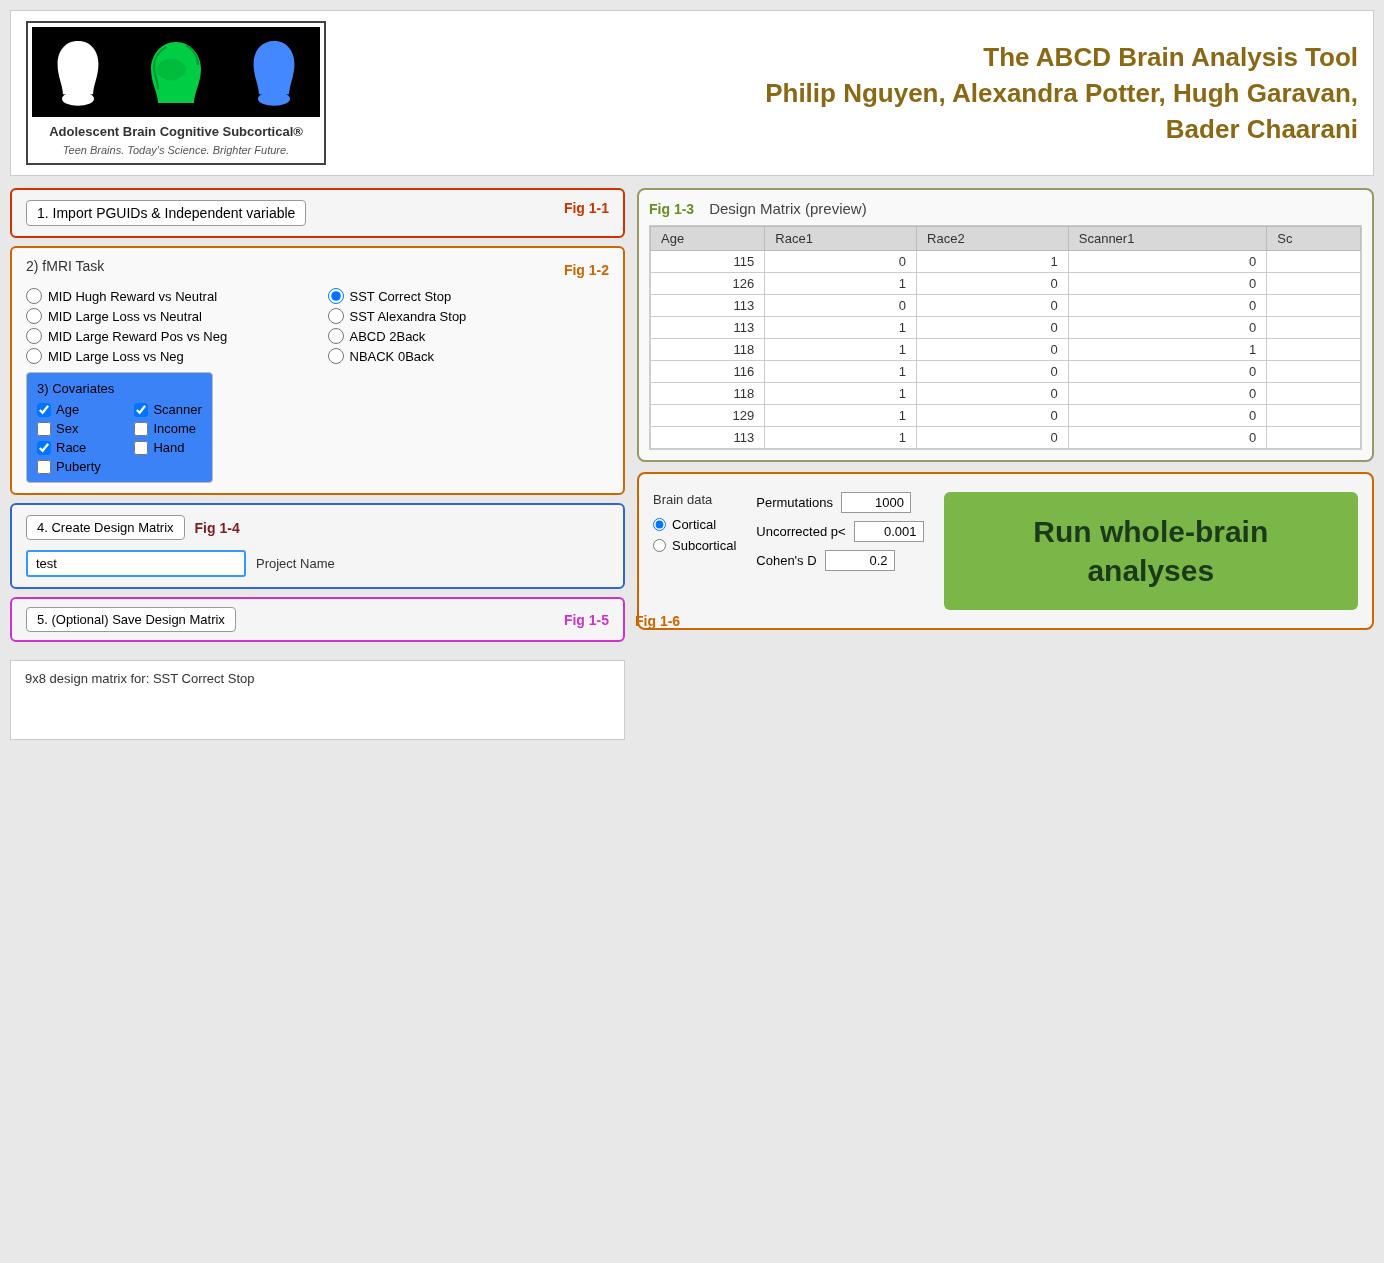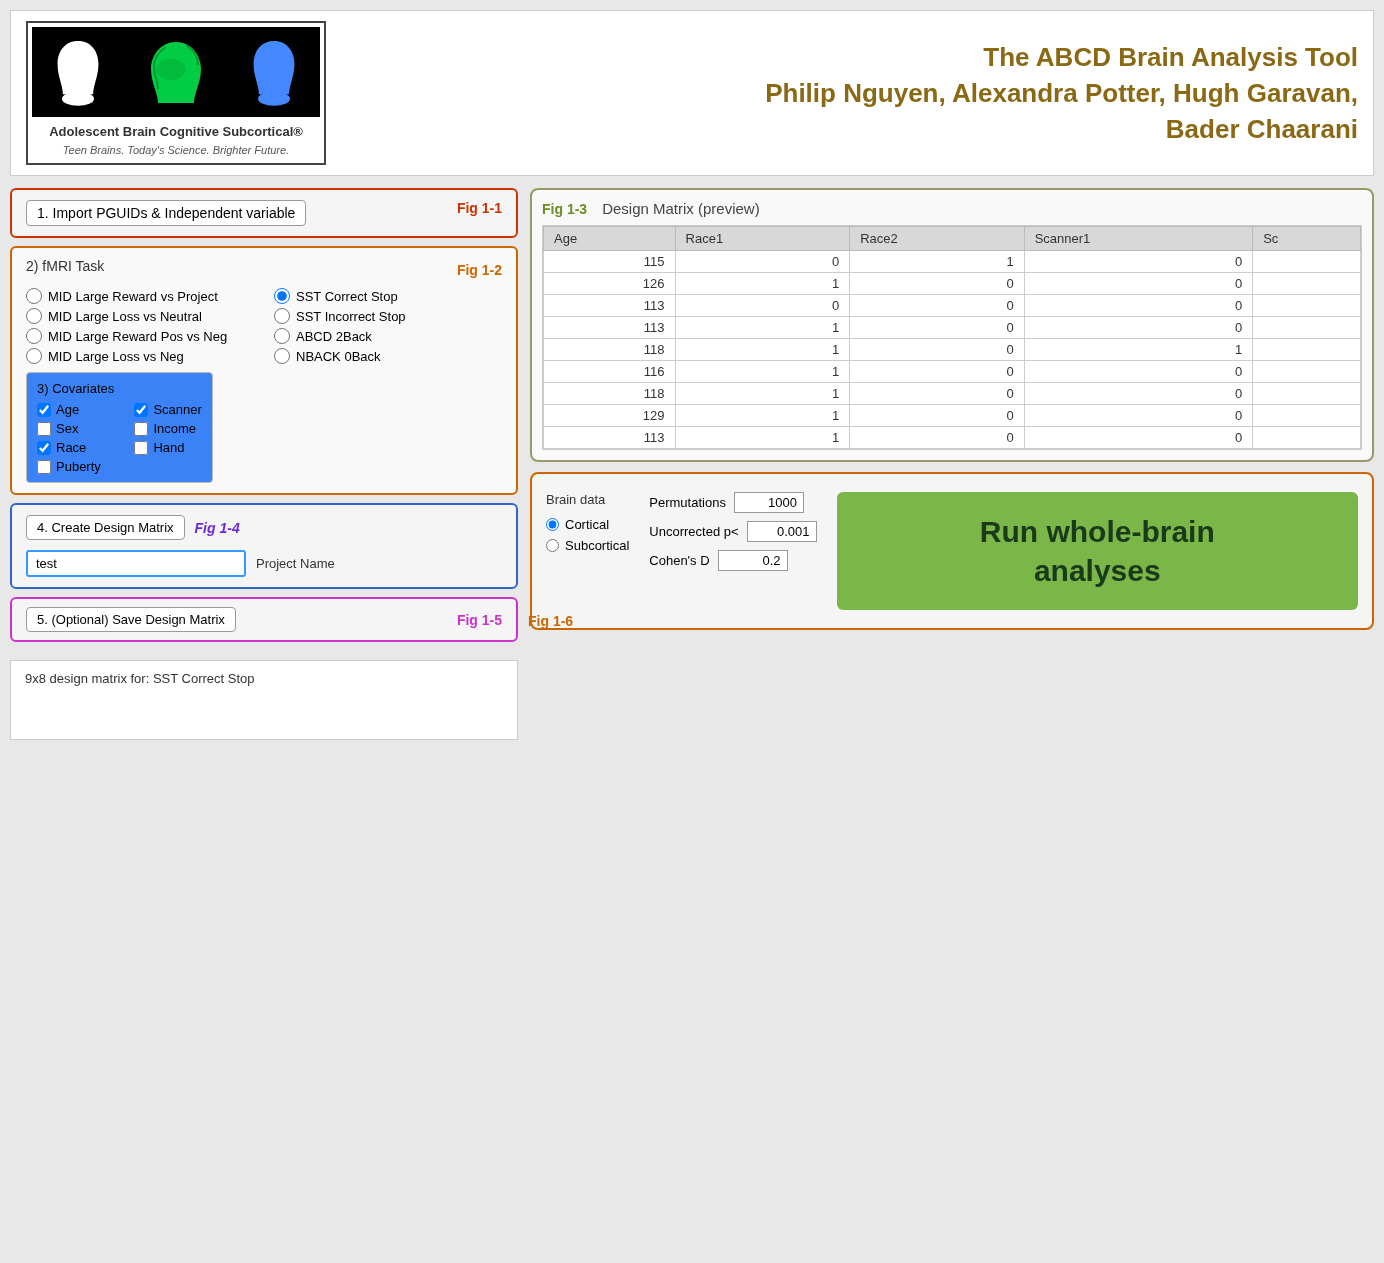--- a/index.html
+++ b/index.html
@@ -70,21 +70,21 @@
     }
 
     
     .main-content {
       display: flex;
       gap: 12px;
     }
 
     
     .left-panel {
-      width: 508px;
+      width: 615px;
       flex-shrink: 0;
       display: flex;
       flex-direction: column;
       gap: 8px;
     }
 
     
     .section-box {
       background: #f5f5f5;
       border-radius: 6px;
@@ -98,21 +98,21 @@
 
     .fig-label {
       position: absolute;
       right: 14px;
       top: 10px;
       font-weight: bold;
       font-size: 14px;
     }
     .fig-red { color: #cc3300; }
     .fig-orange { color: #cc6600; }
-    .fig-blue { color: #6d28d9; font-style: italic; }
+    .fig-blue { color: #7f1d1d; }
     .fig-pink { color: #cc33cc; }
 
     .section-title {
       font-size: 14px;
       font-weight: normal;
       color: #333;
       margin-bottom: 8px;
     }
 
     
@@ -426,33 +426,33 @@
       </div>
 
       <div class="fmri-section">
         <div style="display:flex; justify-content:space-between; align-items:center;">
           <span class="section-title">2) fMRI Task</span>
           <span class="fig-label fig-orange" style="position:relative; right:0; top:0;">Fig 1-2</span>
         </div>
         <div class="radio-grid">
           <div class="radio-item">
             <input type="radio" name="fmri" class="radio-input" style="">
-            <span>MID Large Reward vs Project</span>
+            <span>MID Hugh Reward vs Neutral</span>
           </div>
           <div class="radio-item">
             <input type="radio" name="fmri" class="radio-input" checked="" style="">
             <span>SST Correct Stop</span>
           </div>
           <div class="radio-item">
             <input type="radio" name="fmri" class="radio-input" style="">
             <span>MID Large Loss vs Neutral</span>
           </div>
           <div class="radio-item">
             <input type="radio" name="fmri" class="radio-input" style="">
-            <span>SST Incorrect Stop</span>
+            <span>SST Alexandra Stop</span>
           </div>
           <div class="radio-item">
             <input type="radio" name="fmri" class="radio-input" style="">
             <span>MID Large Reward Pos vs Neg</span>
           </div>
           <div class="radio-item">
             <input type="radio" name="fmri" class="radio-input" style="">
             <span>ABCD 2Back</span>
           </div>
           <div class="radio-item">

